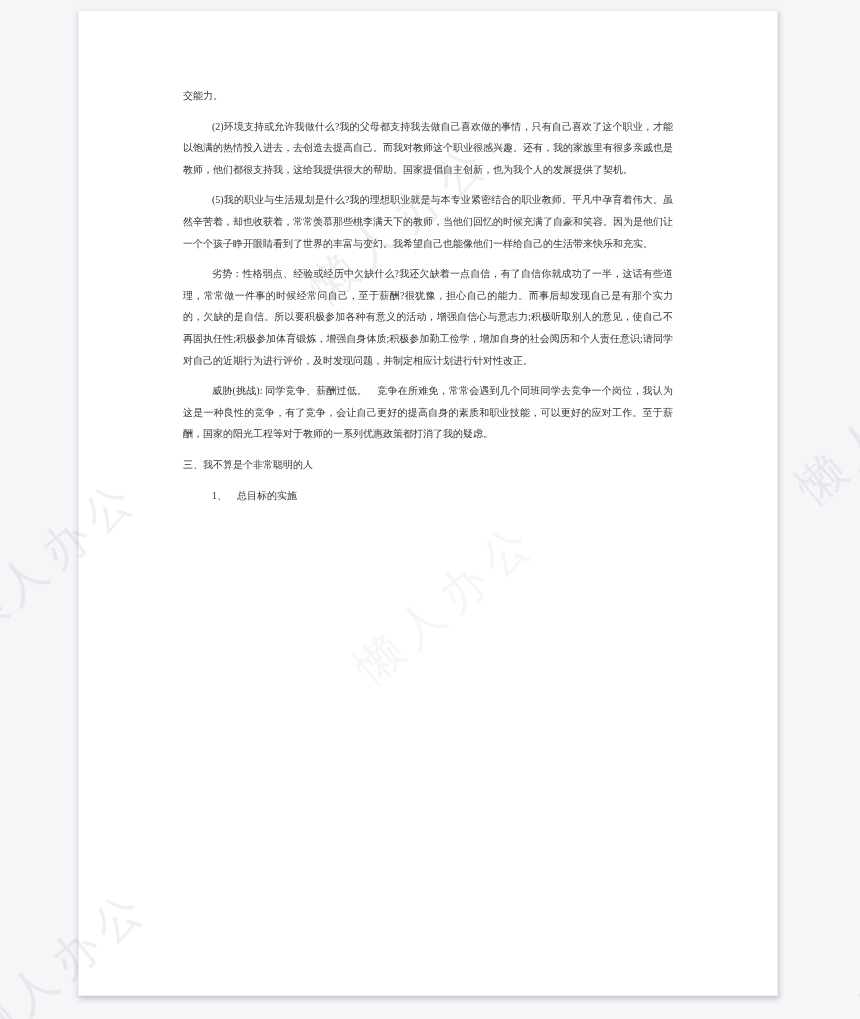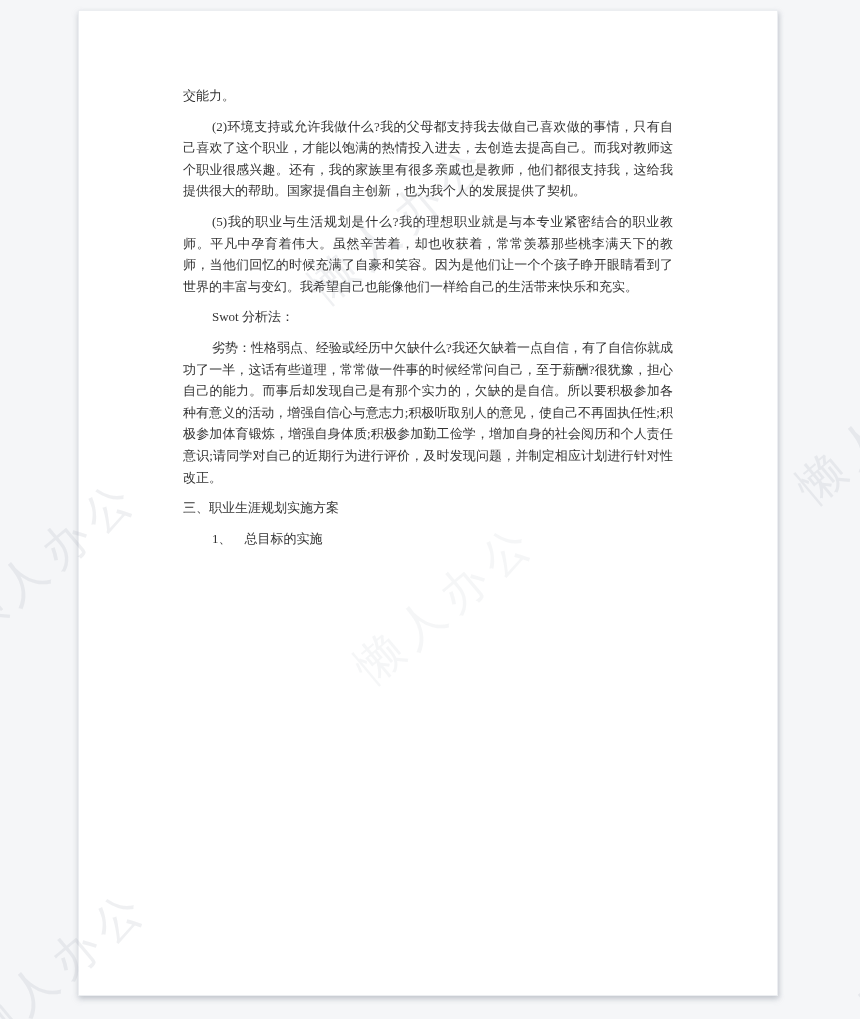--- a/index.html
+++ b/index.html
@@ -17,21 +17,21 @@
     position: absolute;
     left: 78px; top: 10px;
     width: 700px; height: 986px;
     background: #ffffff;
     border: 1px solid #eceef1;
     box-sizing: border-box;
     box-shadow: 0 3px 6px rgba(140,146,158,0.38), 2px 2px 4px rgba(140,146,158,0.18);
   }
   .content {
     padding: 74px 104px 0 104px;
-    font-size: 13px;
+    font-size: 10px;
     line-height: 21.6px;
     color: #333333;
     text-align: justify;
   }
   .para {
     margin: 0 0 9px 0;
     text-indent: 29px;
   }
   .para.no-indent { text-indent: 0; }
   .u { text-decoration: underline; text-underline-offset: 2px; }
@@ -55,28 +55,28 @@
 
   <div class="paper">
     <div class="content">
 
       <p class="para no-indent">交能力。</p>
 
       <p class="para">(2)环境支持或允许我做什么?我的父母都支持我去做自己喜欢做的事情，只有自己喜欢了这个职业，才能以饱满的热情投入进去，去创造去提高自己。而我对教师这个职业很感兴趣。还有，我的家族里有很多亲戚也是教师，他们都很支持我，这给我提供很大的帮助。国家提倡自主创新，也为我个人的发展提供了契机。</p>
 
       <p class="para">(5)我的职业与生活规划是什么?我的理想职业就是与本专业紧密结合的职业教师。平凡中孕育着伟大。虽然辛苦着，却也收获着，常常羡慕那些桃李满天下的教师，当他们回忆的时候充满了自豪和笑容。因为是他们让一个个孩子睁开眼睛看到了世界的丰富与变幻。我希望自己也能像他们一样给自己的生活带来快乐和充实。</p>
 
-      <p class="para">Swot 分析法：</p>
 
 
       <p class="para">劣势：性格弱点、经验或经历中欠缺什么?我还欠缺着一点自信，有了自信你就成功了一半，这话有些道理，常常做一件事的时候经常问自己，至于薪酬?很犹豫，担心自己的能力。而事后却发现自己是有那个实力的，欠缺的是自信。所以要积极参加各种有意义的活动，增强自信心与意志力;积极听取别人的意见，使自己不再固执任性;积极参加体育锻炼，增强自身体质;积极参加勤工俭学，增加自身的社会阅历和个人责任意识;请同学对自己的近期行为进行评价，及时发现问题，并制定相应计划进行针对性改正。</p>
 
 
+      <p class="para">威胁(挑战): 同学竞争、薪酬过低。　竞争在所难免，常常会遇到几个同班同学去竞争一个岗位，我认为这是一种良性的竞争，有了竞争，会让自己更好的提高自身的素质和职业技能，可以更好的应对工作。至于薪酬，国家的阳光工程等对于教师的一系列优惠政策都打消了我的疑虑。</p>
 
-      <p class="para no-indent">三、职业生涯规划实施方案</p>
+      <p class="para no-indent">三、我不算是个非常聪明的人</p>
 
       <p class="para">1、　总目标的实施</p>
 
     </div>
   </div>
 
   <div class="wm-layer">
     <span class="wm" style="left:290px; top:192px;">懒人办公</span>
     <span class="wm" style="left:778px; top:392px;">懒人办公</span>
     <span class="wm" style="left:-62px; top:528px;">懒人办公</span>

